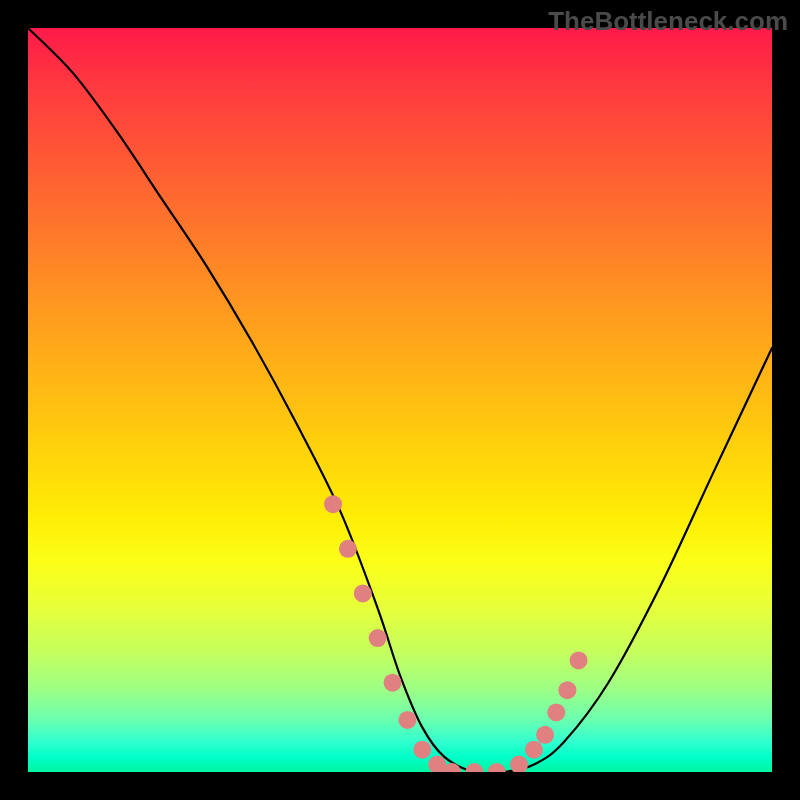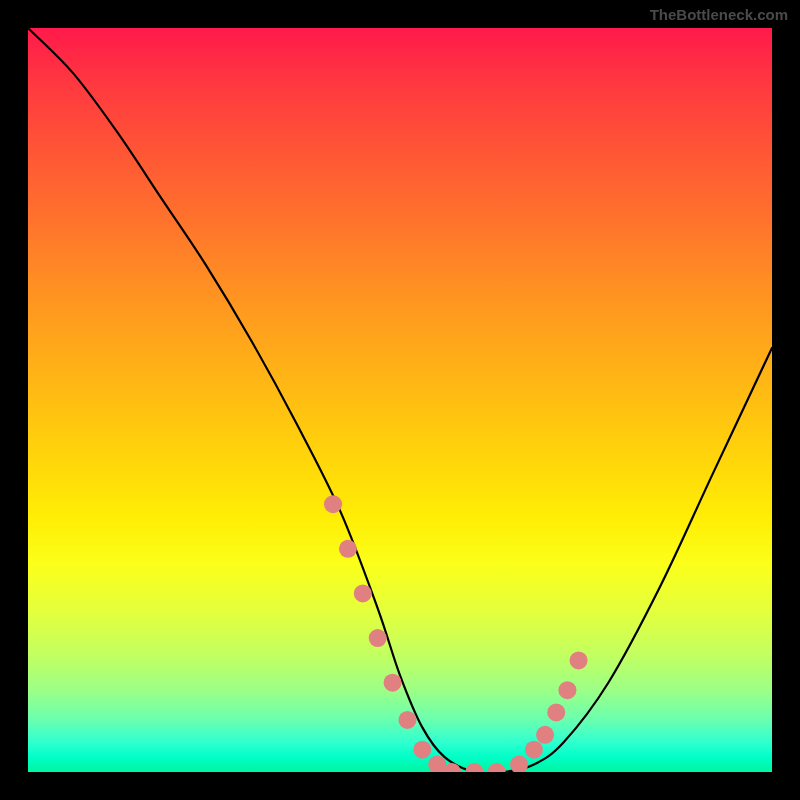--- a/index.html
+++ b/index.html
@@ -8,21 +8,21 @@
     height: 800px;
     background: #000;
     position: relative;
     font-family: Arial, sans-serif;
   }
   .watermark {
     position: absolute;
     top: 6px;
     right: 12px;
     color: #4a4a4a;
-    font-size: 15px;
+    font-size: 26px;
     font-weight: bold;
     z-index: 10;
   }
   .plot-area {
     position: absolute;
     left: 28px;
     top: 28px;
     width: 744px;
     height: 744px;
     overflow: hidden;

